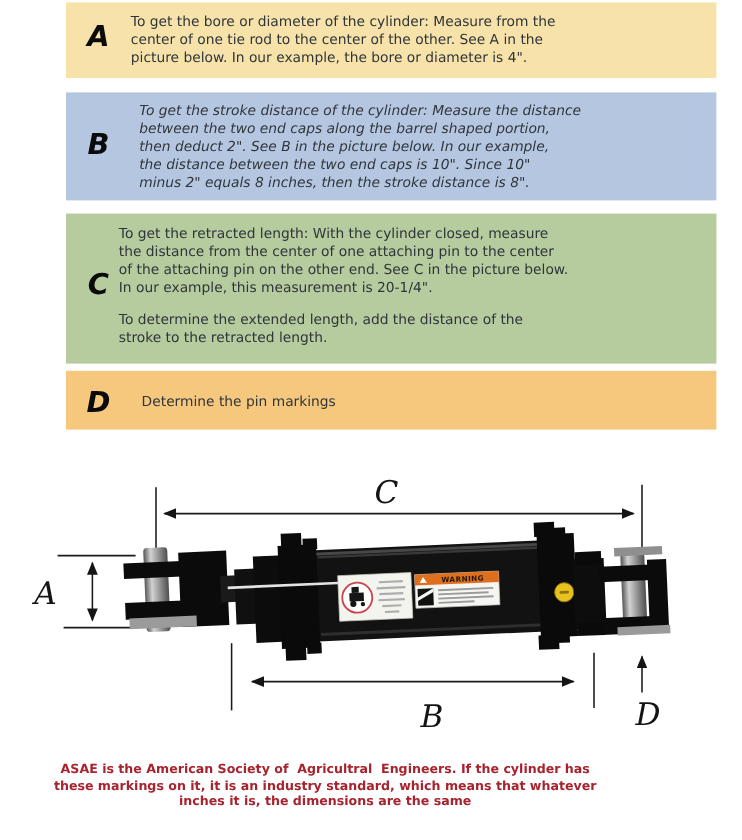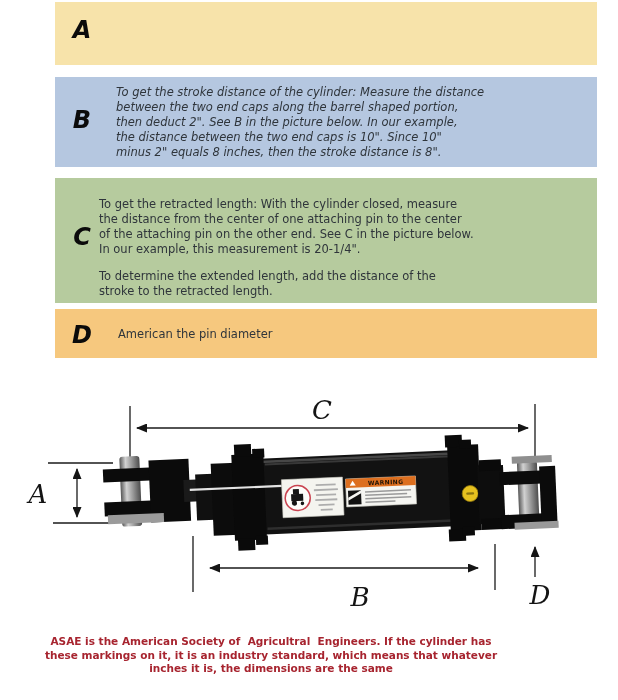--- a/index.html
+++ b/index.html
@@ -16,21 +16,21 @@
     position:absolute; left:0; width:54px; text-align:center;
     font-weight:bold; font-style:italic; font-size:24px; color:#0b0b0b;
   }
   .box-a .letter { top:14px; }
   .box-b .letter { top:29px; }
   .box-c .letter { top:45px; }
   .box-d .letter { top:12px; }
   .paras { position:absolute; top:0; right:8px; bottom:0; }
   .box-a .paras { left:54px; padding-top:9px; }
   .box-b .paras { left:61px; padding-top:8px;font-style:italic; }
-  .box-c .paras { left:44px; padding-top:19px; }
+  .box-c .paras { left:44px; padding-top:9px; }
   .box-d .paras { left:63px; padding-top:18px; }
   .para {
     white-space:pre-line; font-size:11.5px; line-height:15px; color:#2f353b;
   }
   .para + .para { margin-top:12px; }
   .diagram { position:absolute; left:0; top:385px; }
   .dimlabel { font-family:"DejaVu Serif", serif; font-style:italic;
               font-size:26px; fill:#141414; }
   .warntext { font-family:"DejaVu Sans", sans-serif; font-weight:bold;
               font-size:6px; fill:#221507; letter-spacing:0.4px; }
@@ -38,20 +38,25 @@
     position:absolute; left:0; top:635px; width:542px; text-align:center;
     color:#a7242f; font-weight:bold; font-size:10.5px; line-height:13.5px;
   }
   .foot-line { white-space:pre-wrap; }
 </style>
 </head>
 <body>
 
 <div class="box box-a">
   <div class="letter">A</div>
+  <div class="paras">
+    <div class="para">To get the bore or diameter of the cylinder: Measure from the
+center of one tie rod to the center of the other. See A in the
+picture below. In our example, the bore or diameter is 4".</div>
+  </div>
 </div>
 
 <div class="box box-b">
   <div class="letter">B</div>
   <div class="paras">
     <div class="para">To get the stroke distance of the cylinder: Measure the distance
 between the two end caps along the barrel shaped portion,
 then deduct 2". See B in the picture below. In our example,
 the distance between the two end caps is 10". Since 10"
 minus 2" equals 8 inches, then the stroke distance is 8".</div>
@@ -66,21 +71,21 @@
 of the attaching pin on the other end. See C in the picture below.
 In our example, this measurement is 20-1/4".</div>
     <div class="para">To determine the extended length, add the distance of the
 stroke to the retracted length.</div>
   </div>
 </div>
 
 <div class="box box-d">
   <div class="letter">D</div>
   <div class="paras">
-    <div class="para">American the pin diameter</div>
+    <div class="para">Determine the pin markings</div>
   </div>
 </div>
 
 <svg class="diagram" width="618" height="235" viewBox="0 385 618 235">
   <defs>
     <marker id="ah" viewBox="0 0 11 9" refX="10" refY="4.5" markerWidth="11" markerHeight="9" markerUnits="userSpaceOnUse" orient="auto-start-reverse">
       <path d="M0,0 L11,4.5 L0,9 z" fill="#151515"></path>
     </marker>
     <linearGradient id="pinGrad" x1="0" y1="0" x2="1" y2="0">
       <stop offset="0" stop-color="#565656"></stop>

